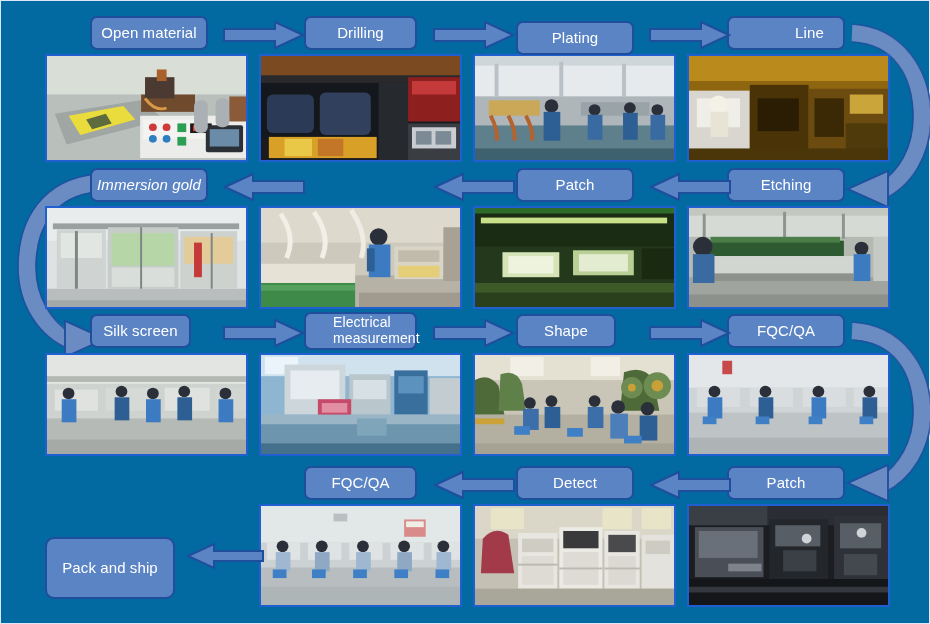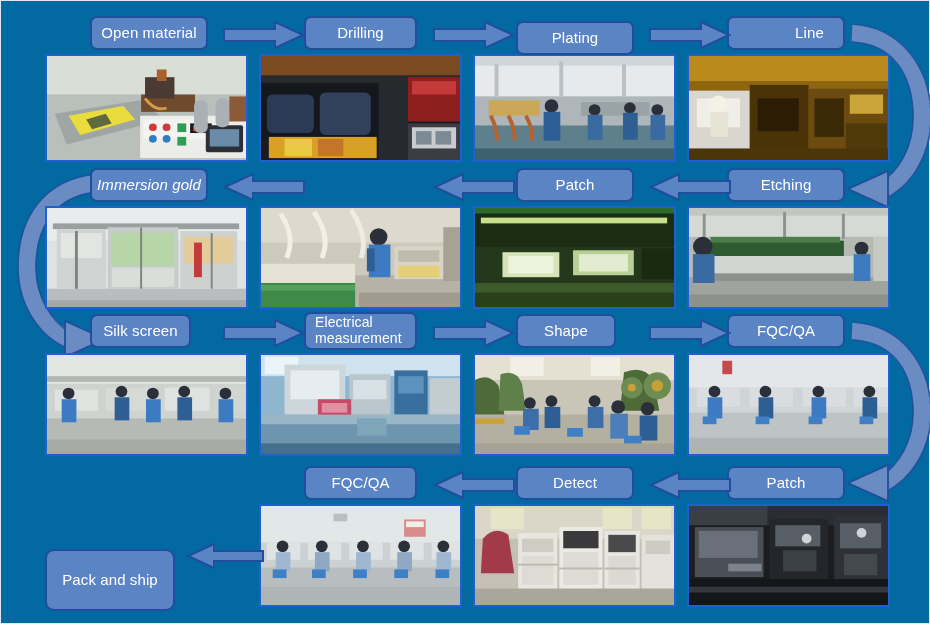--- a/index.html
+++ b/index.html
@@ -30,21 +30,21 @@
     align-items:center;
     justify-content:center;
     text-align:center;
     letter-spacing:.1px;
     z-index:5;
     white-space:pre-line;
   }
   .pbox.two-line{
     justify-content:flex-start;
     text-align:left;
-    padding-left:9px;
+    padding-left:27px;
     font-size:14px;
     line-height:1.12;
   }
   .pbox.tall{font-size:15px;border-radius:9px;}
   
   .photo{
     position:absolute;
     box-sizing:border-box;
     border:2px solid #1f5fd0;
     overflow:hidden;
@@ -441,21 +441,21 @@
   <svg class="arrow" style="left:648px;top:470px;" width="82" height="28" viewBox="0 0 82 28">
     <polygon points="81,8 30,8 30,1 2,14 30,27 30,20 81,20" fill="#5b84c4" stroke="#1f4e9c" stroke-width="2"></polygon>
   </svg>
 
   <div class="pbox" style="left:726px;top:465px;width:118px;height:34px;text-align:right;">Patch</div>
 
   <svg class="arrow" style="left:185px;top:541px;" width="78" height="28" viewBox="0 0 78 28">
     <polygon points="77,9 28,9 28,2 2,14 28,26 28,19 77,19" fill="#5b84c4" stroke="#1f4e9c" stroke-width="2"></polygon>
   </svg>
 
-  <div class="pbox tall" style="left:44px;top:548px;width:130px;height:62px;">Pack and ship</div>
+  <div class="pbox tall" style="left:44px;top:536px;width:130px;height:62px;">Pack and ship</div>
 
   <div class="photo" style="left:258px;top:503px;width:203px;height:103px;">
     <svg class="ph-inner" viewBox="0 0 203 103" preserveAspectRatio="none">
       <rect width="203" height="103" fill="#ccd2d3"></rect>
       <rect width="203" height="38" fill="#e2e7e8"></rect>
       <rect y="64" width="203" height="39" fill="#b8bec0"></rect>
       <rect x="74" y="8" width="14" height="8" fill="#b9c0c2"></rect>
       <rect x="146" y="14" width="22" height="18" fill="#d88a8a"></rect>
       <rect x="148" y="16" width="18" height="6" fill="#f0efe6"></rect>
       <rect x="6" y="38" width="34" height="18" fill="#dfe3e4"></rect>

